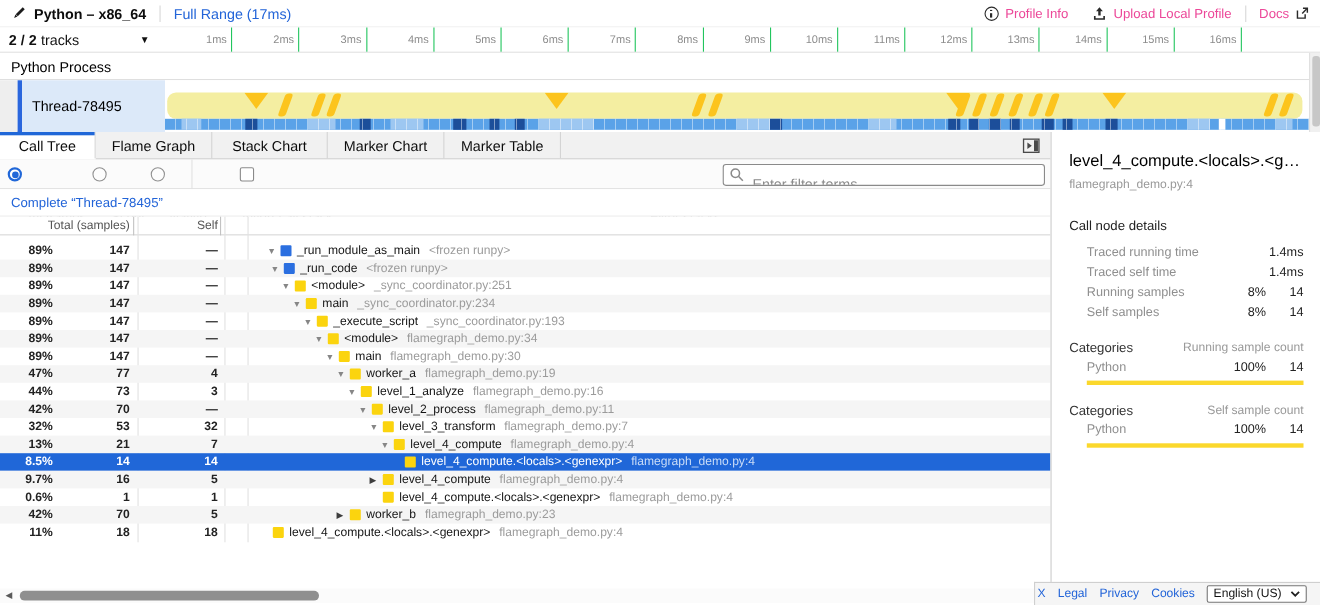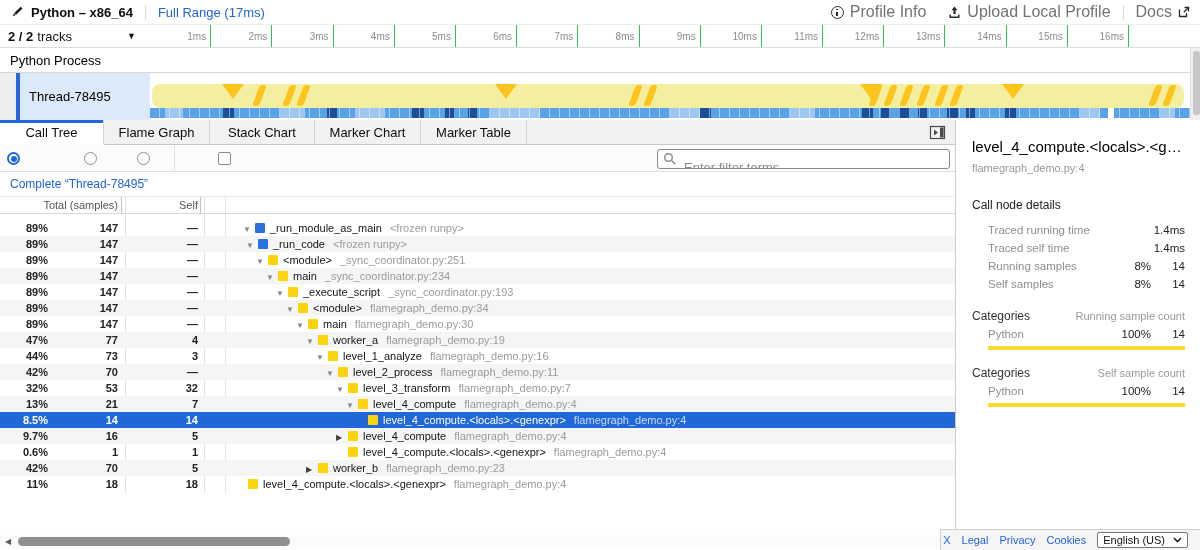--- a/index.html
+++ b/index.html
@@ -8,21 +8,21 @@
   #app *{box-sizing:border-box;}
 
   
   #topbar{position:absolute;left:0;top:0;width:1200px;height:25px;background:#fff;
           border-bottom:1px solid #ededed;display:flex;align-items:center;padding:0 10px;}
   .tb-title{font-size:13px;font-weight:bold;color:#0c0c0c;margin-left:7px;}
   .vdiv{width:1px;height:15px;background:#d8d8d8;margin:0 12px;}
   a.link{color:#2264d8;text-decoration:none;}
   .tb-range{font-size:13px;}
   #topbar .spacer{flex:1;}
-  .tb-item{display:flex;align-items:center;gap:6px;font-size:16px;color:#737373;margin-left:22px;cursor:pointer;}
+  .tb-item{display:flex;align-items:center;gap:6px;font-size:12px;color:#ec4899;margin-left:22px;cursor:pointer;}
   .icircle{width:13px;height:13px;border:1.4px solid #2a2a2a;border-radius:50%;position:relative;}
   .icircle::after{content:"";position:absolute;left:4.4px;top:5px;width:1.6px;height:4.5px;background:#2a2a2a;}
   .icircle::before{content:"";position:absolute;left:4.4px;top:2.2px;width:1.6px;height:1.6px;background:#2a2a2a;}
 
   
   #rulerrow{position:absolute;left:0;top:25px;width:1200px;height:23px;background:#fff;
             border-bottom:1px solid #dcdcdc;}
   #tracks-btn{position:absolute;left:0;top:0;width:150px;height:22px;display:flex;align-items:center;
               padding:0 8px;font-size:13px;cursor:pointer;}
   #tracks-btn .cnt{font-weight:bold;}
@@ -286,21 +286,21 @@
         <div class="cell cw" style="left:958px;width:6px"></div>
         <div class="sep"></div>
       </div>
     </div>
   </div>
   <div id="tracks-vscroll">
     <div class="thumb"></div>
   </div>
 
   <div id="tabbar">
-    <div class="tab sel" style="width:104px">
+    <div class="tab sel" style="width:87px">
         <span>Call Tree</span>
       </div>
     <div class="tab" style="width:106px">
         <span>Flame Graph</span>
       </div>
     <div class="tab" style="width:105px">
         <span>Stack Chart</span>
       </div>
     <div class="tab" style="width:106px">
         <span>Marker Chart</span>

